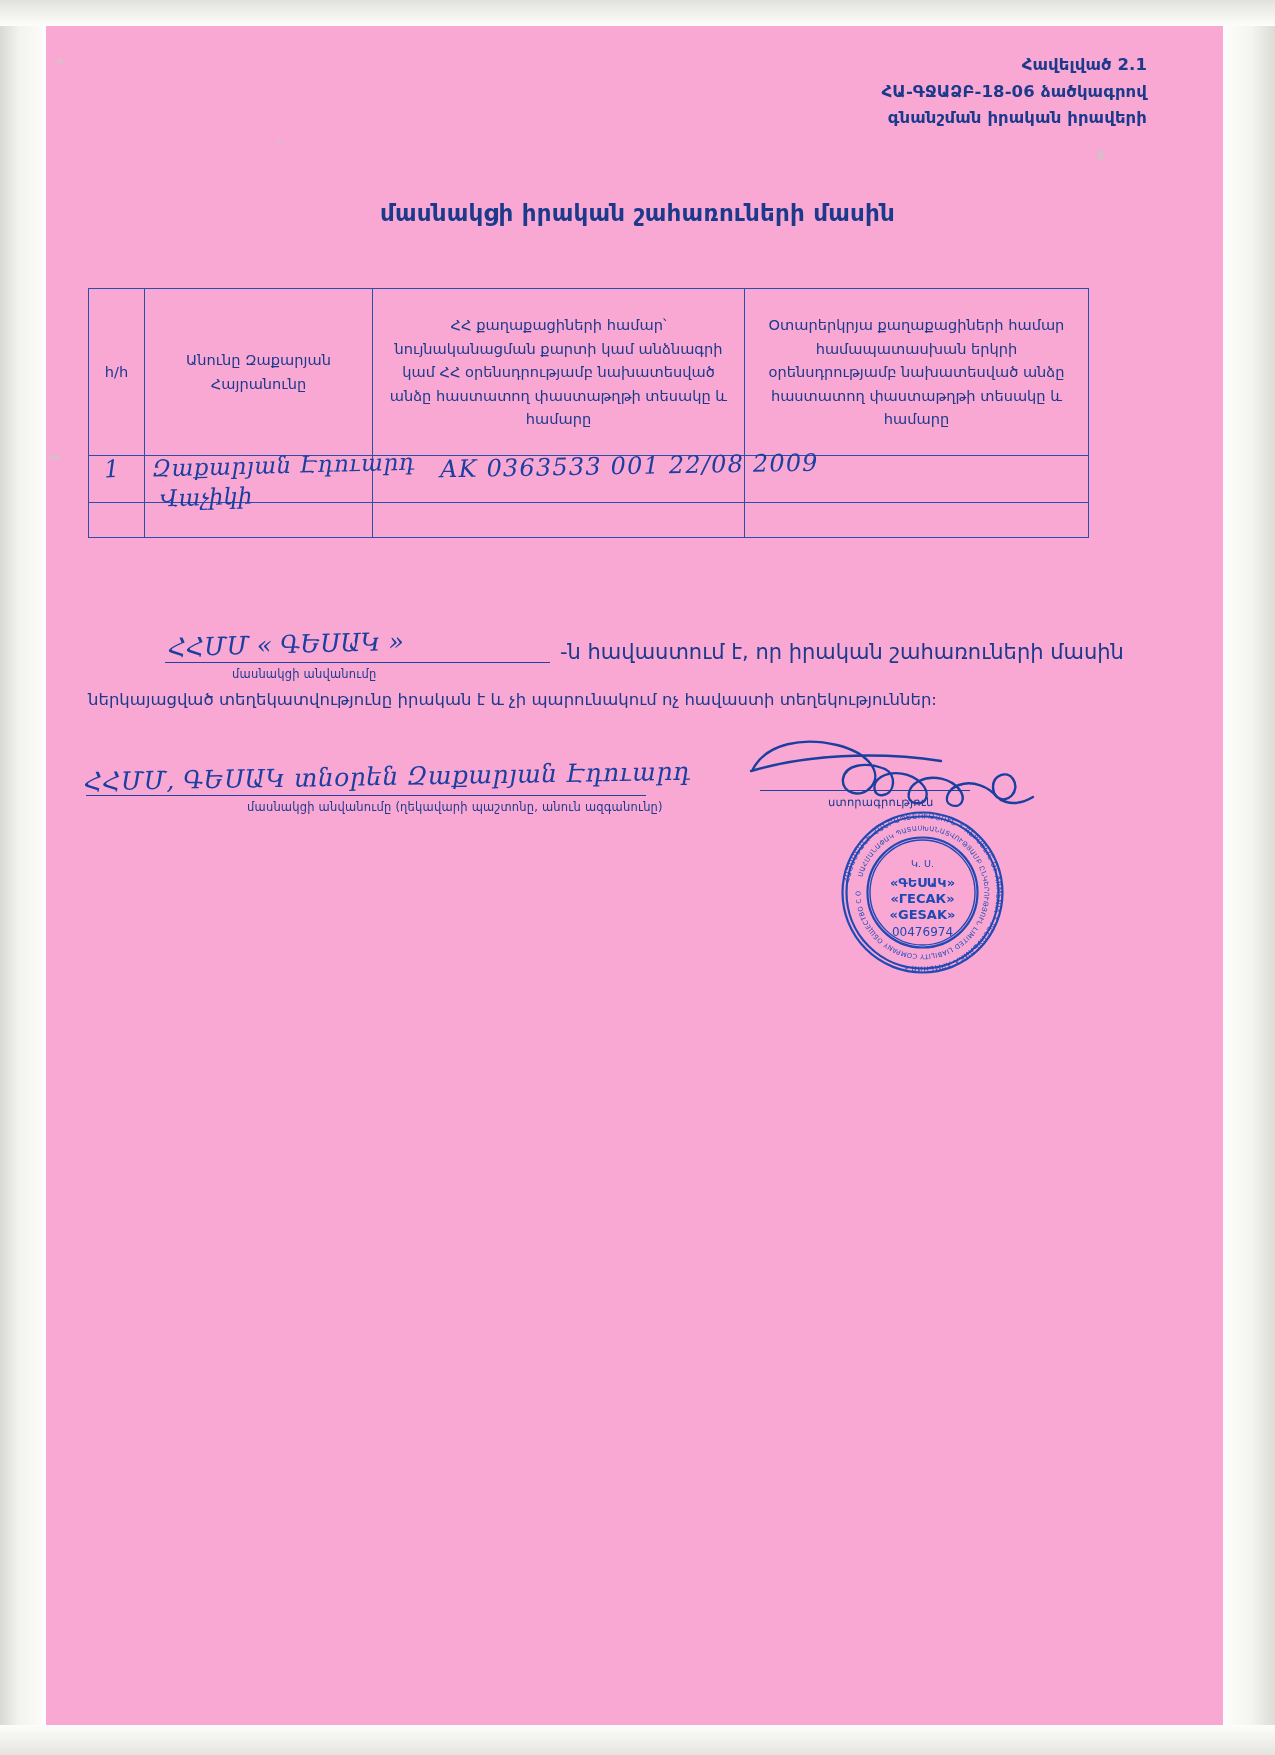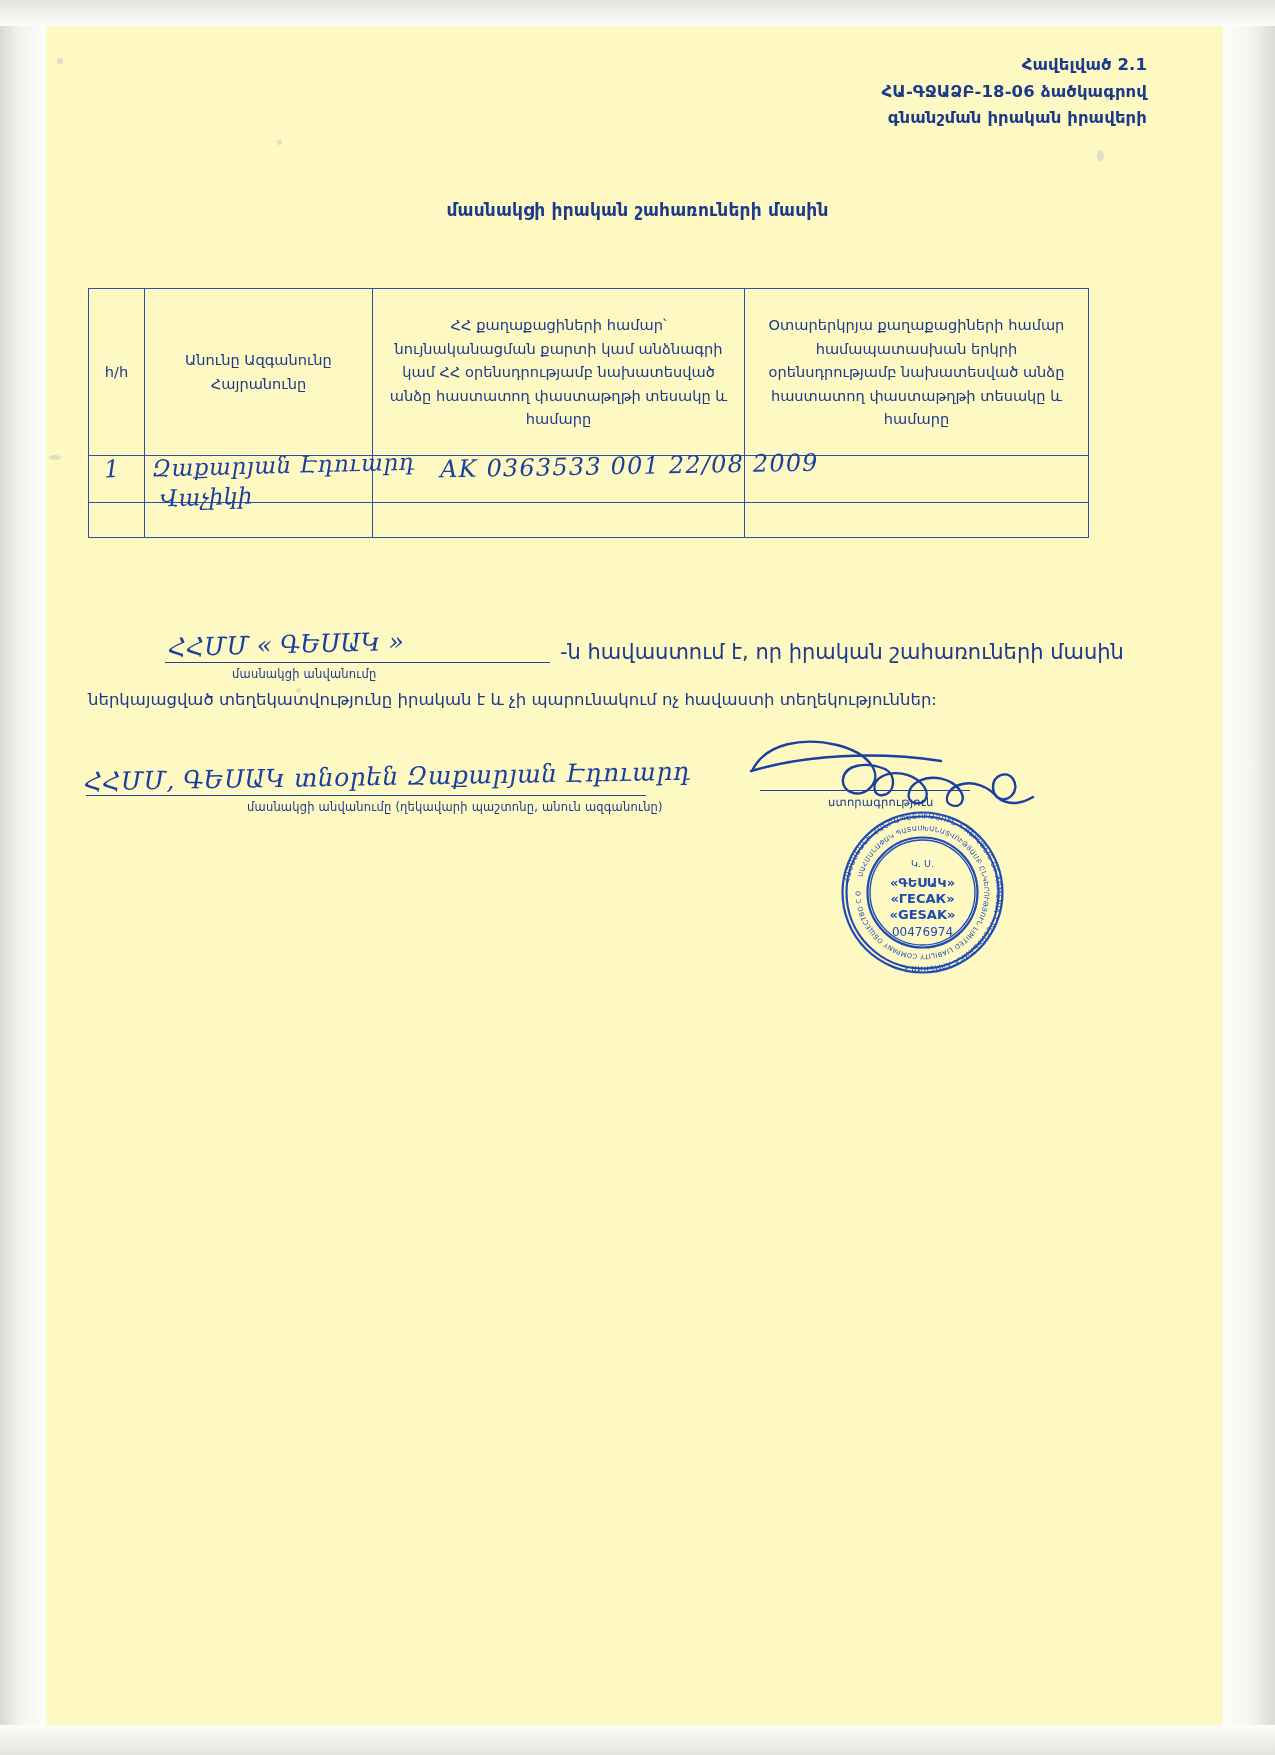--- a/index.html
+++ b/index.html
@@ -7,21 +7,21 @@
     padding: 0;
     background: #ffffff;
   }
   body {
     font-family: "DejaVu Sans", sans-serif;
   }
   .page {
     position: relative;
     width: 1275px;
     height: 1755px;
-    background: #fef9c3;
+    background: #f9a8d4;
     overflow: hidden;
   }
   
   .paper-edge-left {
     position: absolute;
     left: 0; top: 0; width: 46px; height: 1755px;
     background: linear-gradient(to right, #d8d8d4 0%, #f2f2ee 40%, #fdfdfb 100%);
     pointer-events: none;
   }
   .paper-edge-right {
@@ -67,21 +67,21 @@
     font-size: 17px;
     letter-spacing: 1.6px;
   }
   .doc-subtitle {
     position: absolute;
     left: 0; right: 0;
     top: 200px;
     text-align: center;
     color: #1b3a8c;
     font-weight: bold;
-    font-size: 17px;
+    font-size: 23px;
     letter-spacing: 0.2px;
   }
 
   
   .data-table {
     position: absolute;
     left: 88px;
     top: 288px;
     width: 1000px;
     border-collapse: collapse;
@@ -262,21 +262,21 @@
   <table class="data-table">
     <colgroup>
       <col class="col-no">
         <col class="col-name">
         <col class="col-doc">
         <col class="col-foreign">
     </colgroup>
     <thead>
       <tr>
         <td>h/h</td>
-        <td>Անունը Ազգանունը Հայրանունը</td>
+        <td>Անունը Զաքարյան Հայրանունը</td>
         <td>ՀՀ քաղաքացիների համար՝ նույնականացման քարտի կամ անձնագրի կամ ՀՀ օրենսդրությամբ նախատեսված անձը հաստատող փաստաթղթի տեսակը և համարը</td>
         <td>Օտարերկրյա քաղաքացիների համար համապատասխան երկրի օրենսդրությամբ նախատեսված անձը հաստատող փաստաթղթի տեսակը և համարը</td>
       </tr>
     </thead>
     <tbody>
       <tr class="row-filled">
         <td></td>
         <td></td>
         <td></td>
         <td></td>

